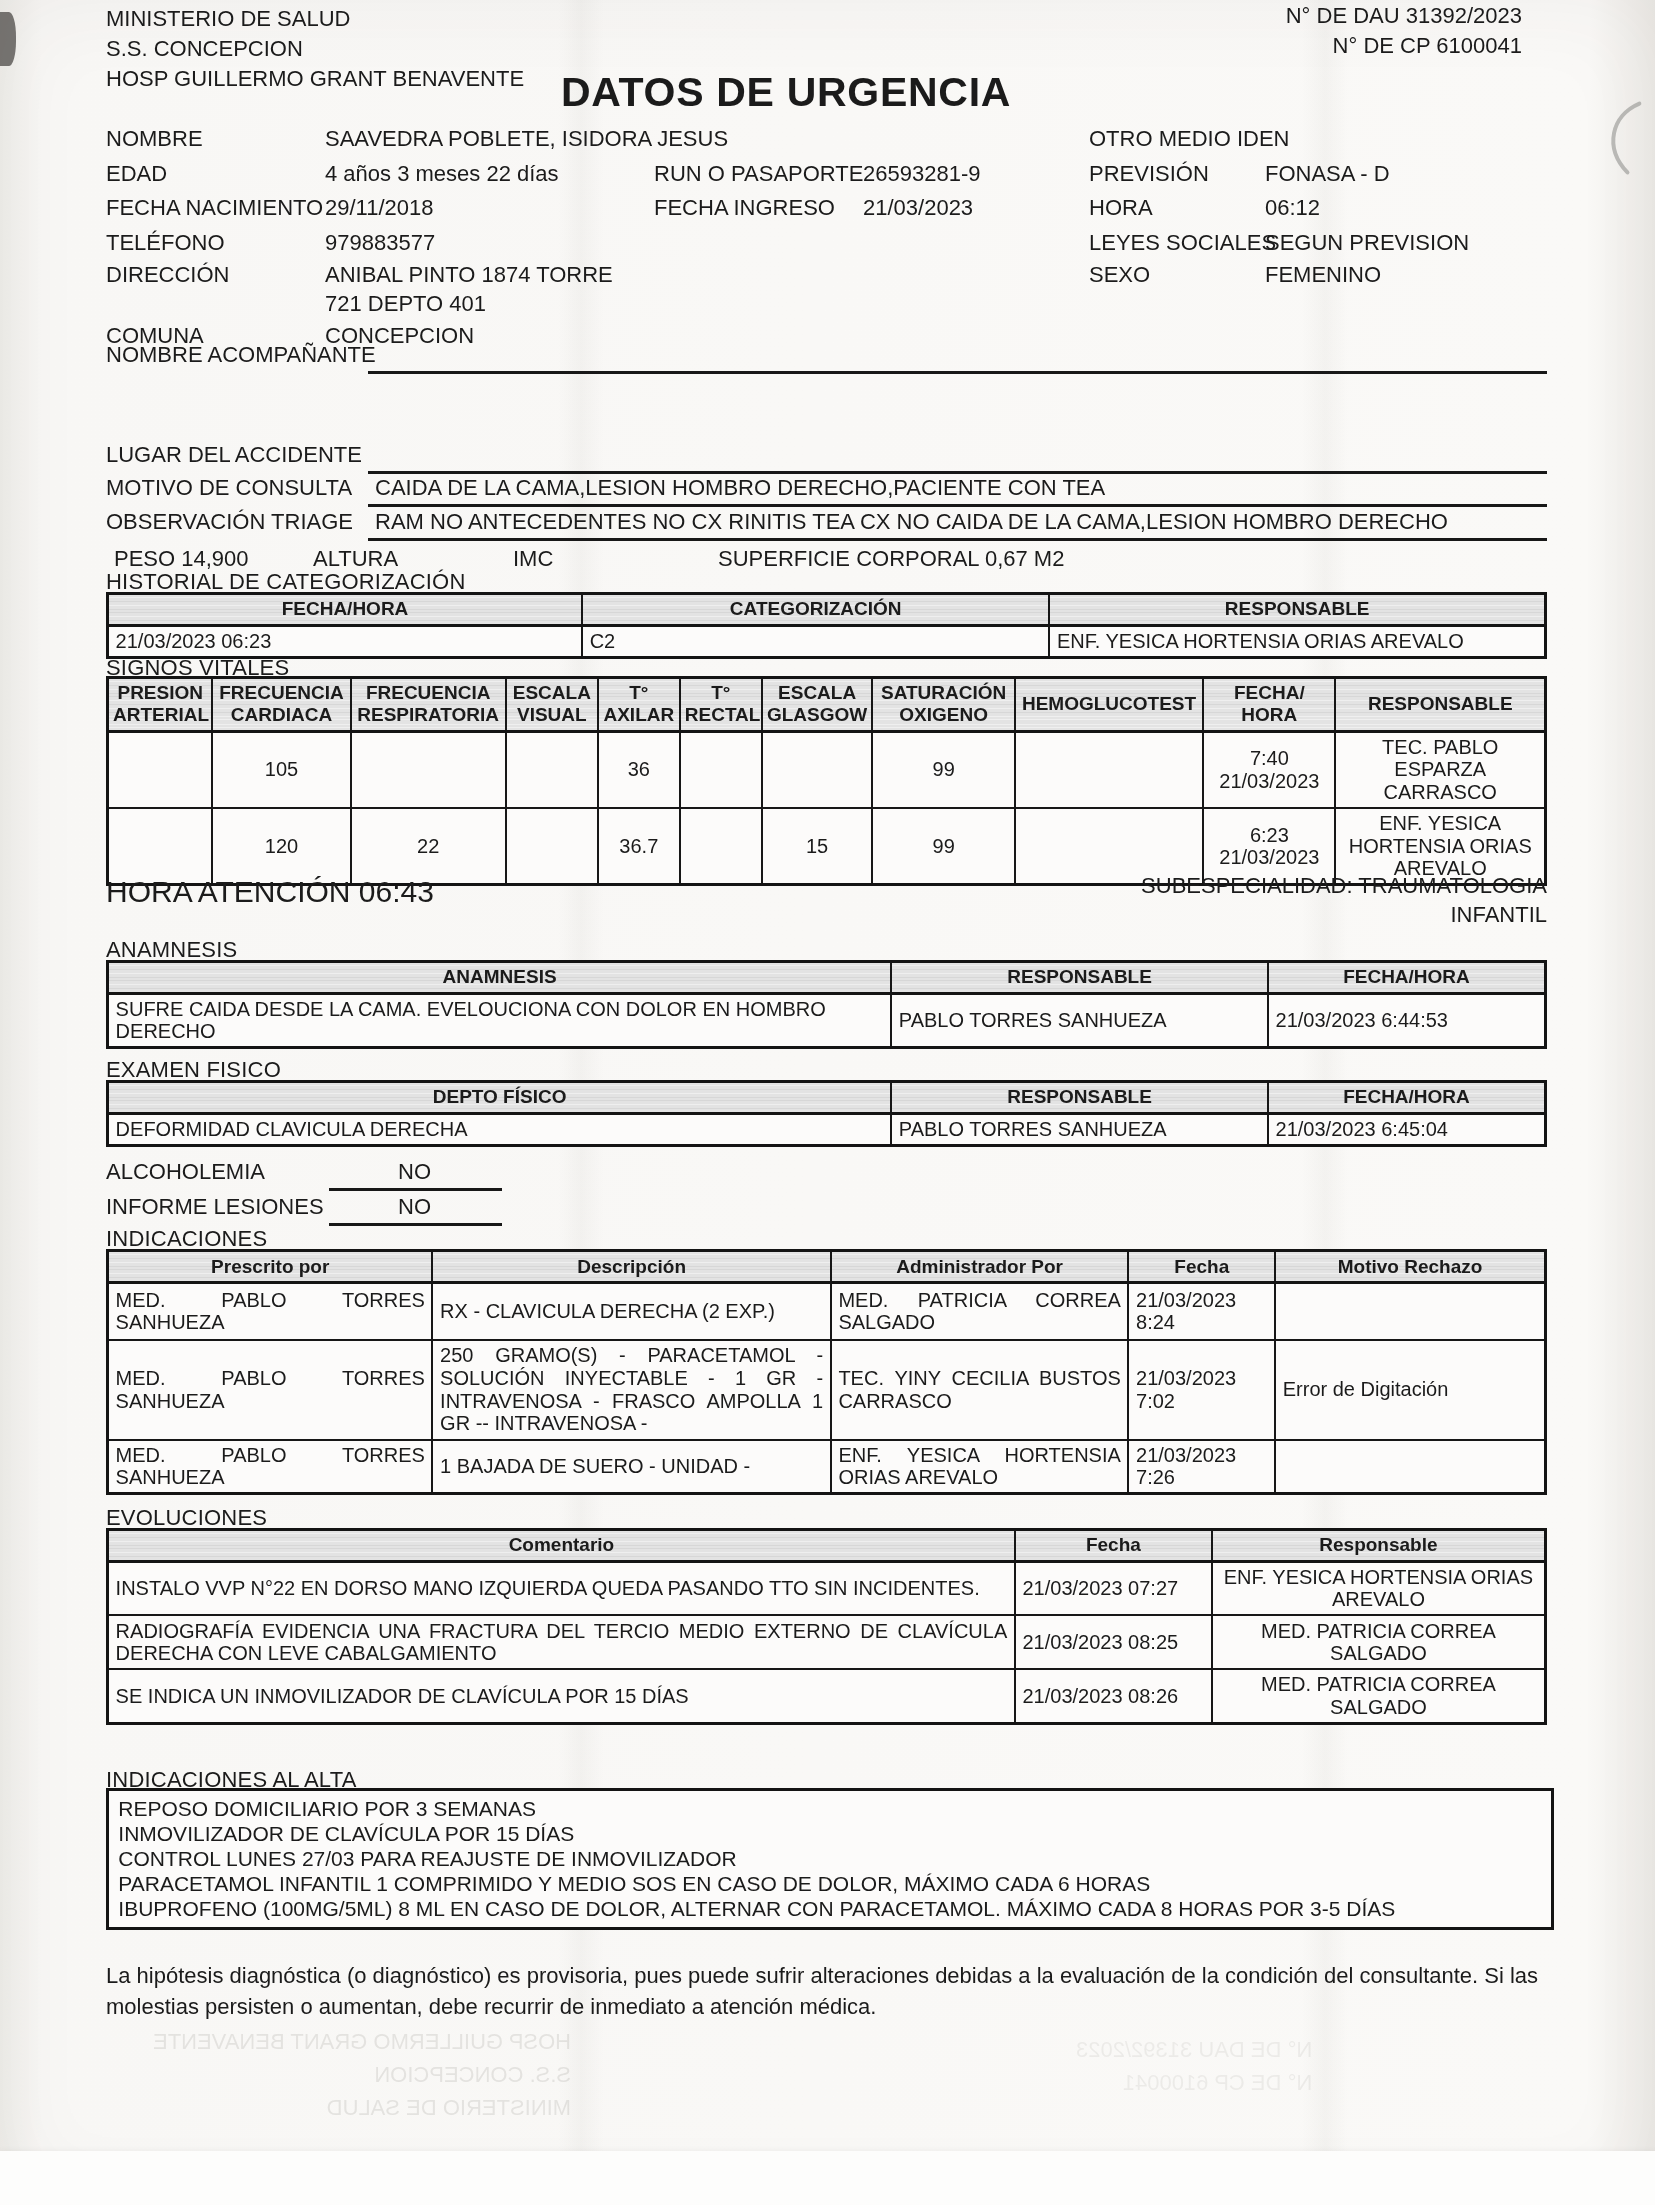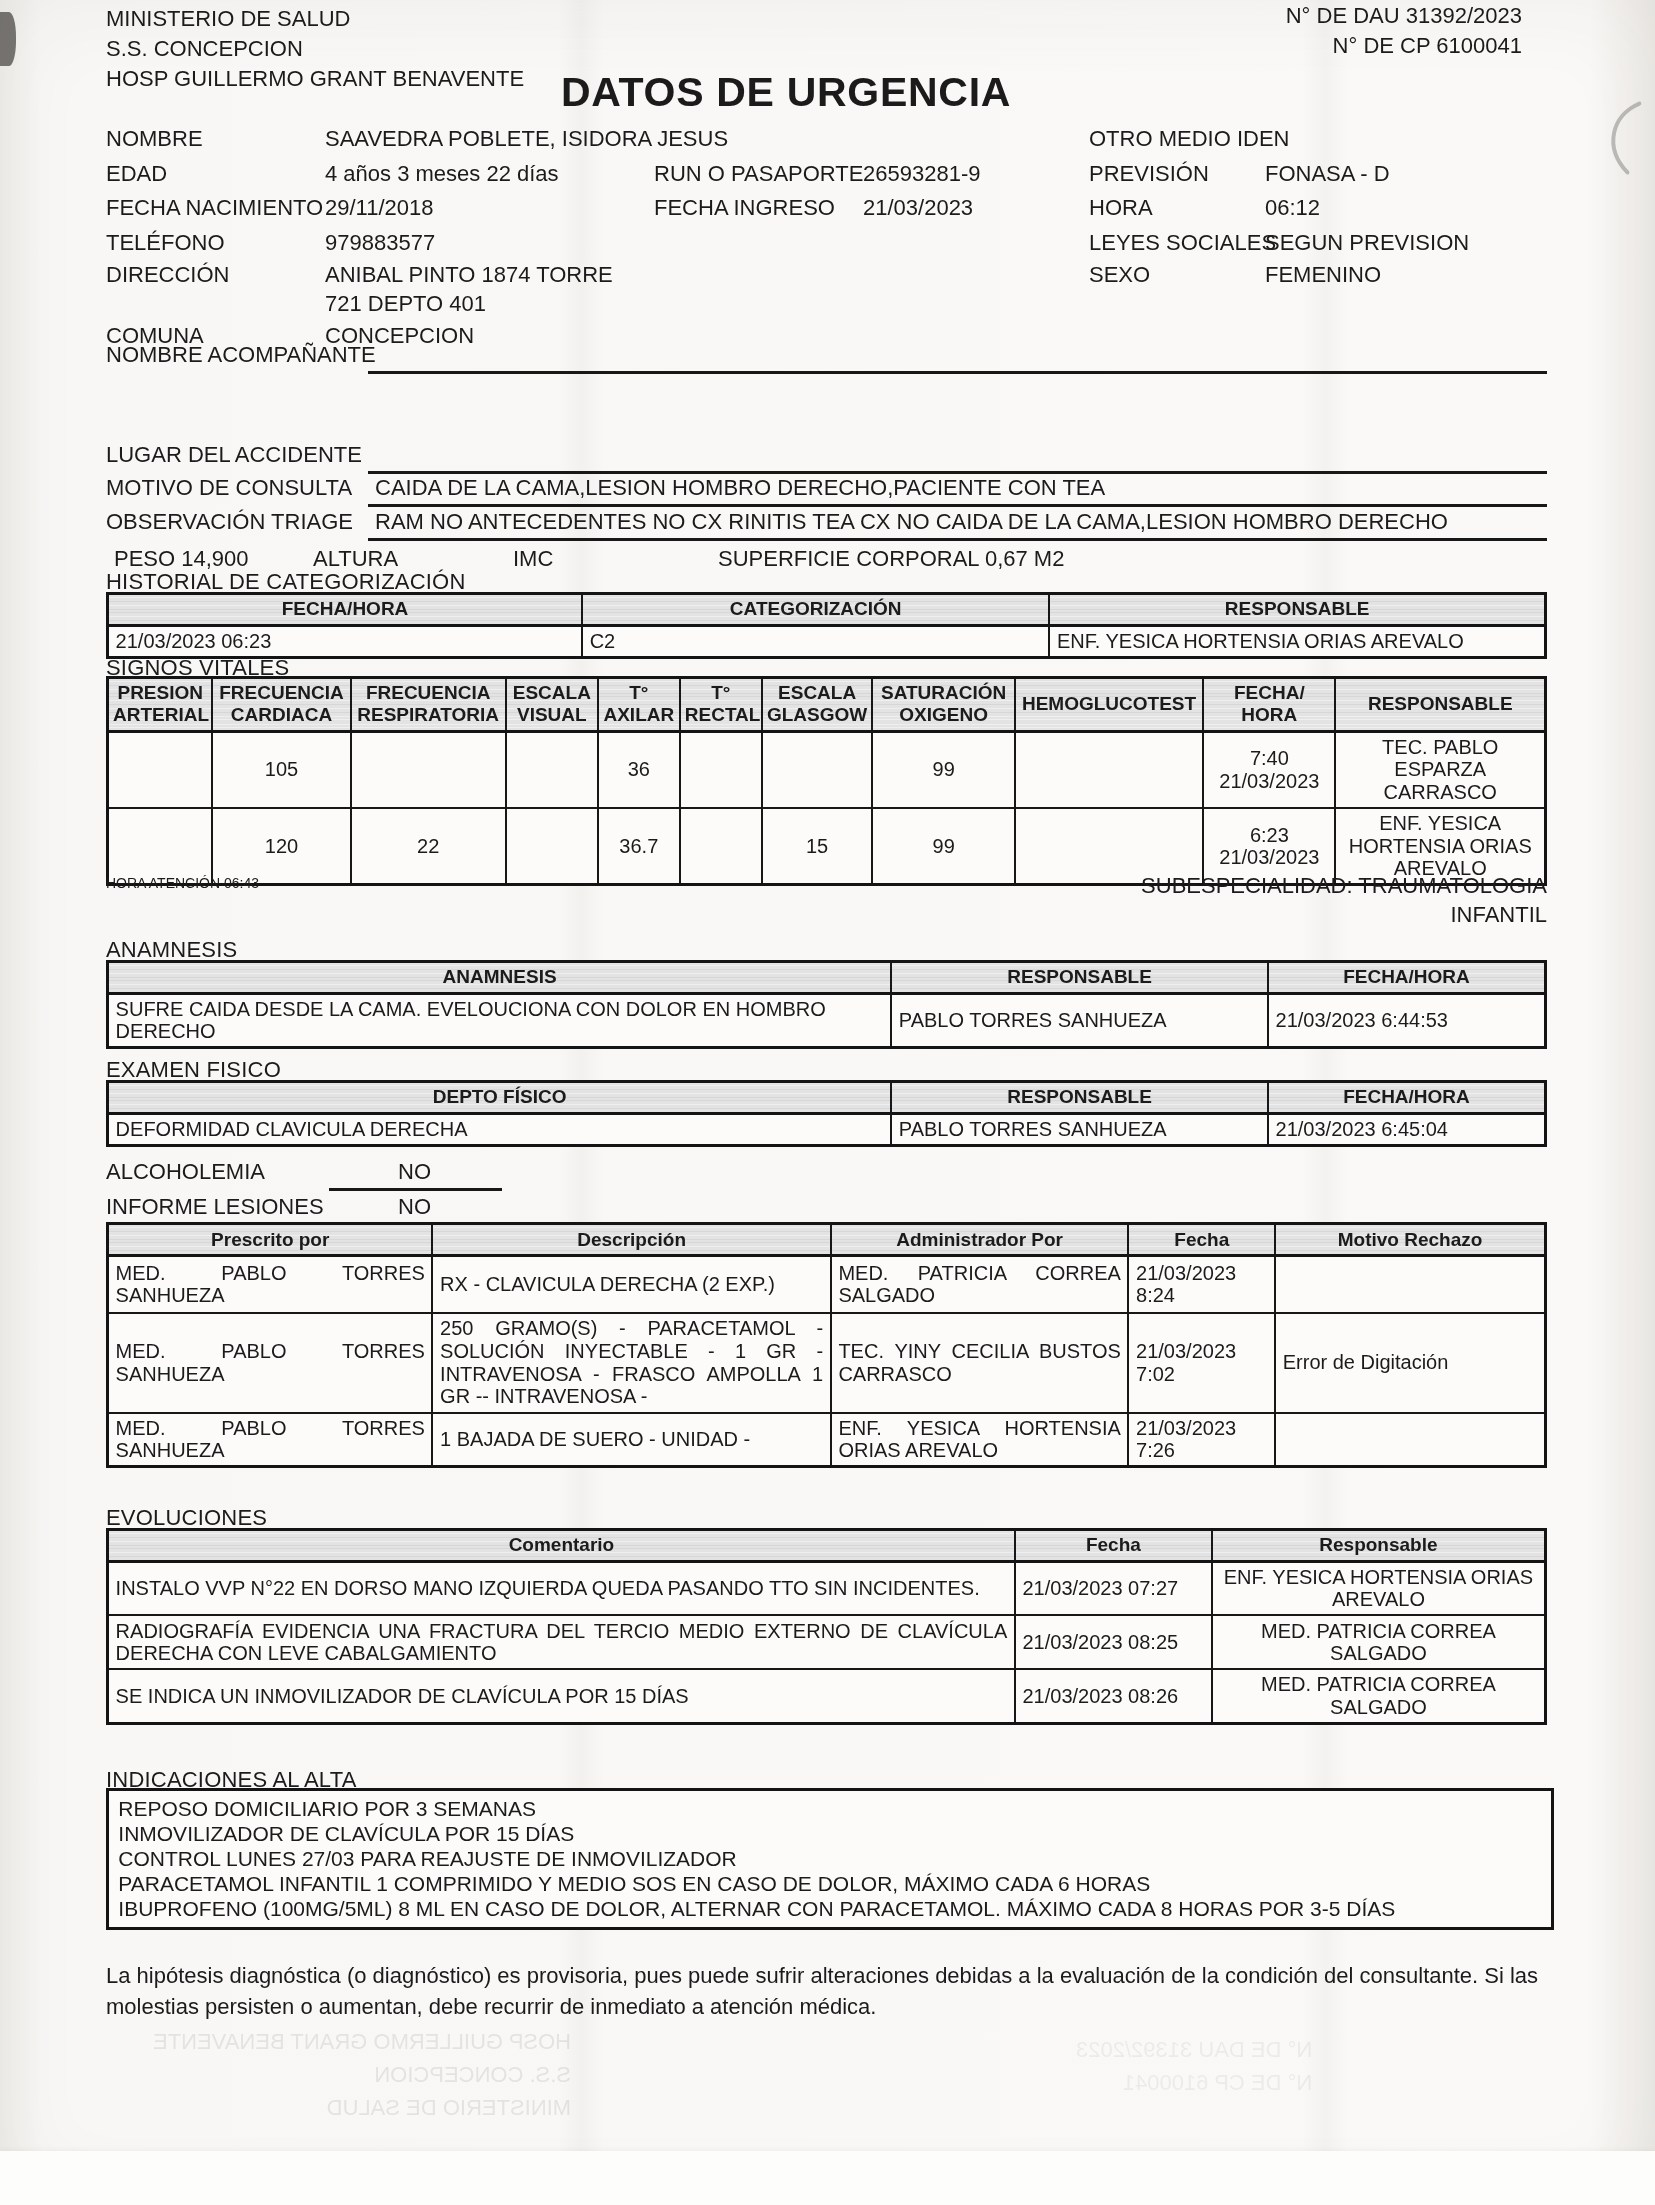--- a/index.html
+++ b/index.html
@@ -23,22 +23,22 @@
   .peso{position:absolute;left:106px;top:546px;width:1441px;height:29px;margin-left:8px;}
   .peso span{position:absolute;top:0;font-size:22px;white-space:nowrap;}
   table{border-collapse:collapse;table-layout:fixed;position:absolute;left:106px;width:1441px;background:#fcfbfa;border:3.3px solid #141414;}
   th{border:2px solid #171717;font-weight:700;font-size:19px;line-height:22px;padding:3.3px 4px;text-align:center;vertical-align:middle;
      background:repeating-linear-gradient(180deg,#d7d7d7 0 1.3px,#efefef 1.3px 2.7px);}
   thead tr{border-bottom:3.3px solid #141414;}
   td{border:2px solid #171717;font-size:20px;line-height:22.6px;padding:3.3px 6.6px;vertical-align:middle;text-align:left;}
   td.c{text-align:center;}
   td.j{text-align:justify;text-justify:inter-word;}
   .pre{white-space:pre-line;}
-  .t-cat{top:592px;} .t-vit{top:676px;} .t-ana{top:960px;} .t-exa{top:1080px;} .t-ind{top:1222px;padding-left:24px;} .t-evo{top:1528px;}
-  .hora-at{position:absolute;left:106px;top:875px;font-size:14px;}
+  .t-cat{top:592px;} .t-vit{top:676px;} .t-ana{top:960px;} .t-exa{top:1080px;} .t-ind{top:1249px;padding-left:24px;} .t-evo{top:1528px;}
+  .hora-at{position:absolute;left:106px;top:875px;font-size:30px;}
   .subesp{position:absolute;right:108px;top:871px;font-size:22px;line-height:29px;text-align:right;}
   .alc{position:absolute;left:106px;width:598px;height:35px;}
   .alc .flabel{position:absolute;left:0;top:0;font-size:22px;white-space:nowrap;}
   .alc .fvalue{position:absolute;left:292px;top:0;font-size:22px;}
   .alc .uline{position:absolute;left:223px;width:173px;top:29px;height:3.3px;background:#181818;}
   .alta-box{position:absolute;left:106px;top:1788px;width:1423px;border:3.3px solid #141414;background:#fcfbfa;
             padding:5.3px 9.3px;font-size:21px;line-height:25px;}
   .footer-note{position:absolute;left:106px;top:1960px;width:1441px;font-size:22px;line-height:31px;}
   .bleed{position:absolute;transform:scaleX(-1);color:#6a675f;filter:blur(0.7px);font-size:22px;line-height:33px;}
   .bleed-l{left:153px;top:2025px;opacity:.14;}

